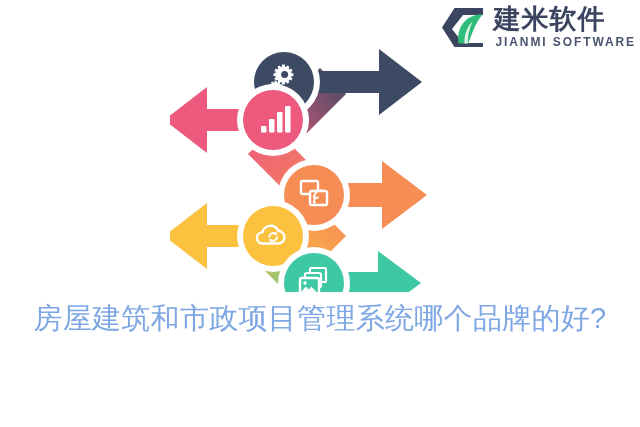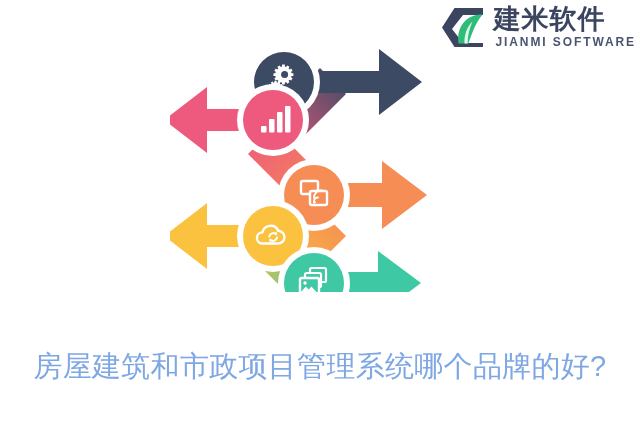--- a/index.html
+++ b/index.html
@@ -31,21 +31,20 @@
   
   #infographic { position:absolute; left:170px; top:40px; width:260px; height:252px; }
   #infographic svg { display:block; width:260px; height:252px; }
 
   
   #headline {
     position:absolute; left:0; right:0; top:297px;
     text-align:center; color:#7ea7e4;
     font-size:29px; line-height:43px; font-weight:400;
     letter-spacing:0.3px;
-    margin-top:48px;
   }
   #headline div { white-space:nowrap; }
 </style>
 </head>
 <body>
 
 <div id="brand">
   <svg id="brand-mark" viewBox="0 0 48 48">
     <path d="M3 24.5 L15.5 5 L44 5 L44 12 L24 12 L13 26 L24 40 L44 40 L44 44 L15.5 44 Z" fill="#3b4560"></path>
     <path d="M19.5 40.5 C18 31 21 21 29 15.5 C34 12 39.5 11 43.5 11.5

